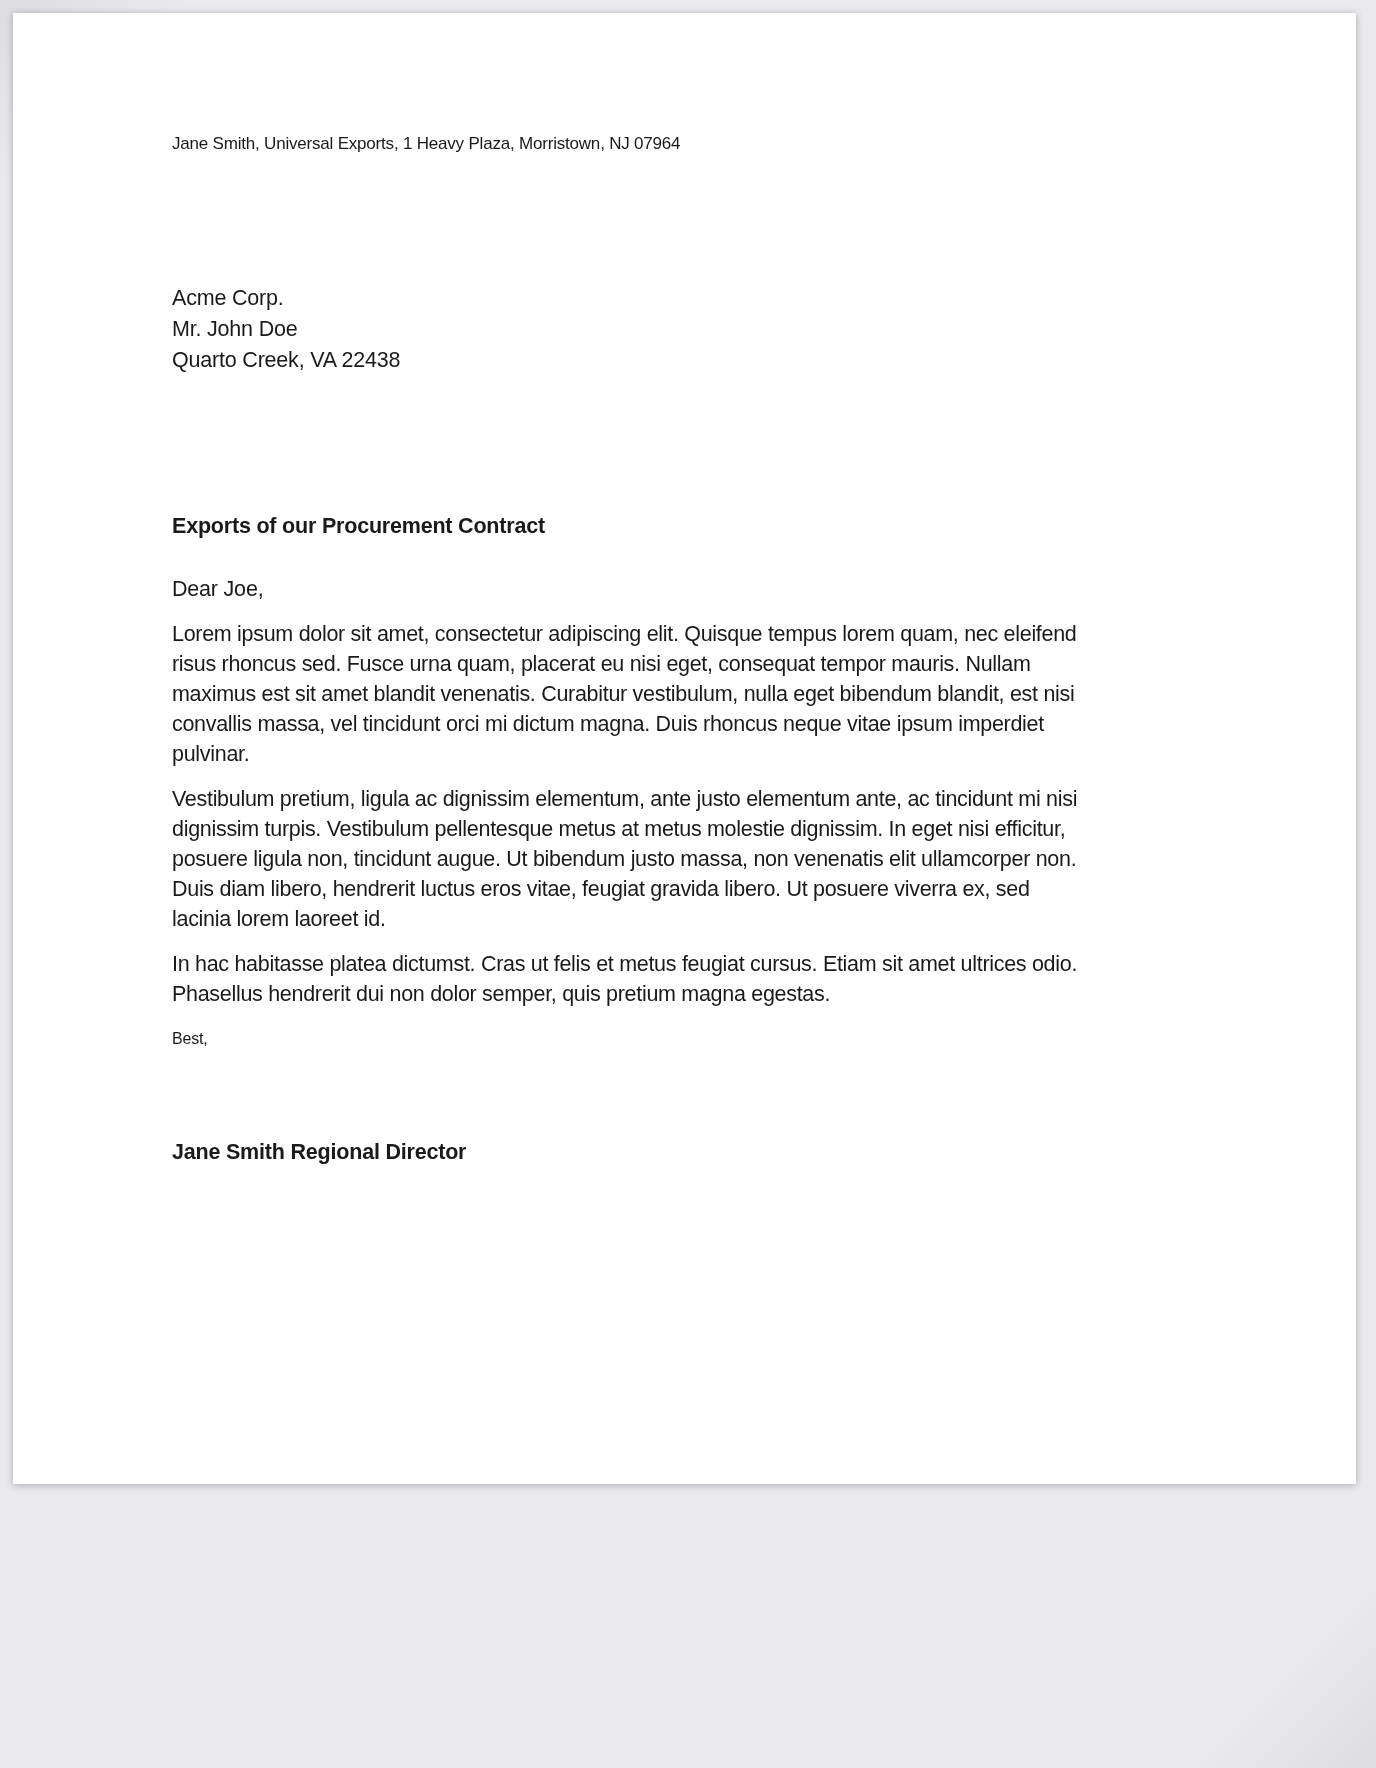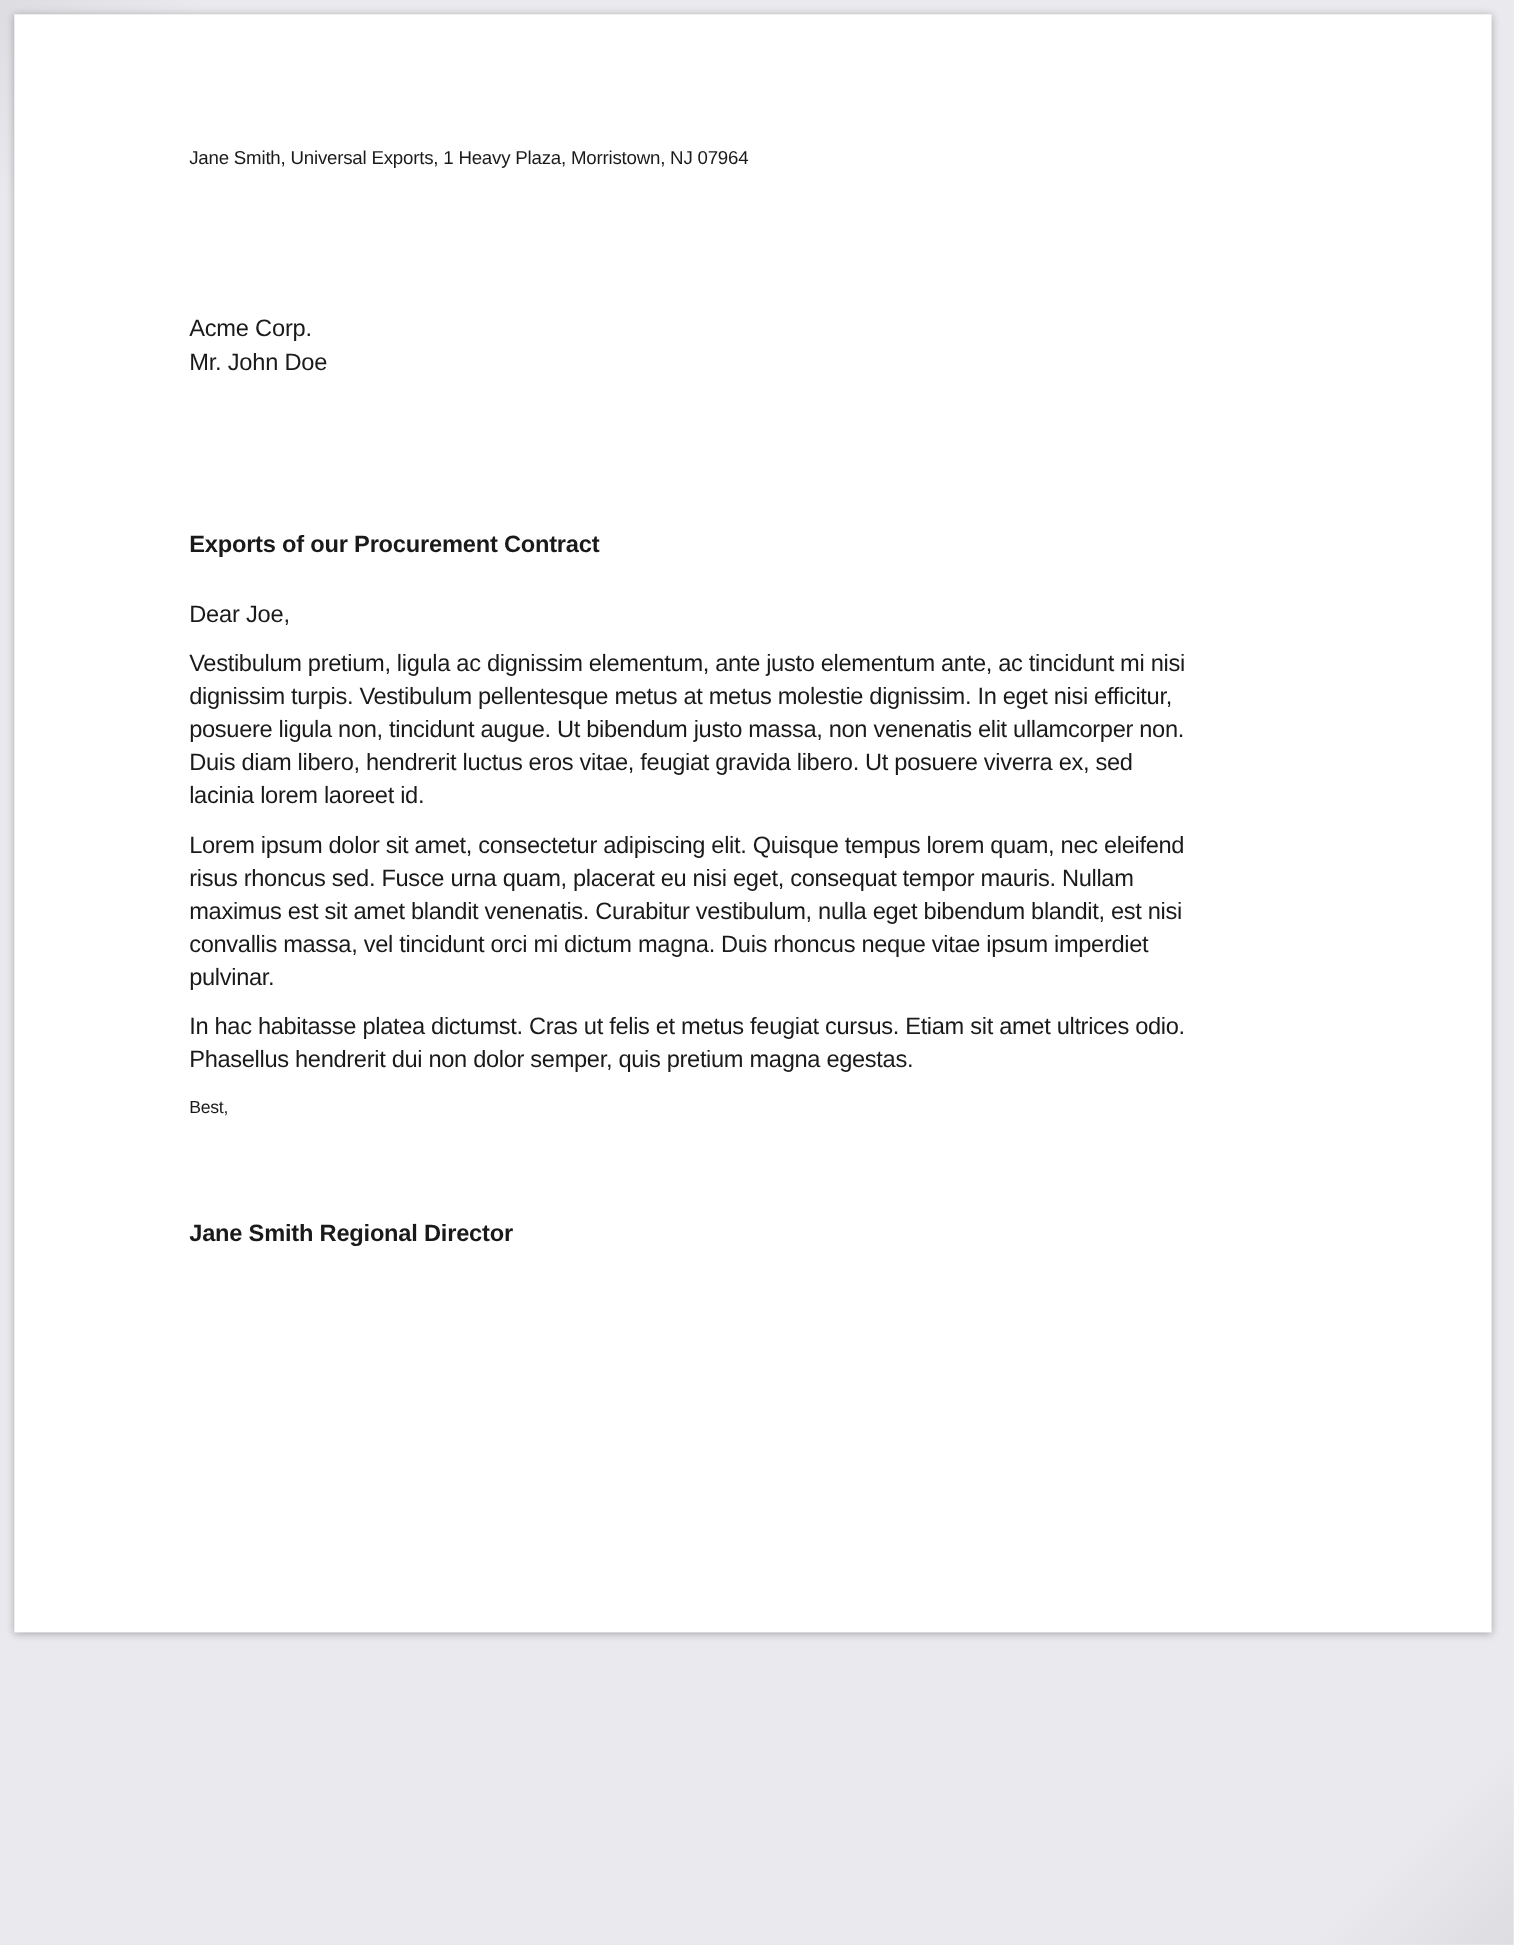--- a/index.html
+++ b/index.html
@@ -95,38 +95,39 @@
 <body>
 
 <div class="canvas">
   <div class="page">
 
     <div class="sender-line">Jane Smith, Universal Exports, 1 Heavy Plaza, Morristown, NJ 07964</div>
 
     <div class="recipient-block">
       <div>Acme Corp.</div>
       <div>Mr. John Doe</div>
+      <div>Quarto Creek, VA 22438</div>
     </div>
 
 
     <div class="subject-line">Exports of our Procurement Contract</div>
 
     <div class="salutation">Dear Joe,</div>
 
+    <p class="body-paragraph">Lorem ipsum dolor sit amet, consectetur adipiscing elit. Quisque tempus lorem quam, nec eleifend
+risus rhoncus sed. Fusce urna quam, placerat eu nisi eget, consequat tempor mauris. Nullam
+maximus est sit amet blandit venenatis. Curabitur vestibulum, nulla eget bibendum blandit, est nisi
+convallis massa, vel tincidunt orci mi dictum magna. Duis rhoncus neque vitae ipsum imperdiet
+pulvinar.</p>
+
     <p class="body-paragraph">Vestibulum pretium, ligula ac dignissim elementum, ante justo elementum ante, ac tincidunt mi nisi
 dignissim turpis. Vestibulum pellentesque metus at metus molestie dignissim. In eget nisi efficitur,
 posuere ligula non, tincidunt augue. Ut bibendum justo massa, non venenatis elit ullamcorper non.
 Duis diam libero, hendrerit luctus eros vitae, feugiat gravida libero. Ut posuere viverra ex, sed
 lacinia lorem laoreet id.</p>
-
-    <p class="body-paragraph">Lorem ipsum dolor sit amet, consectetur adipiscing elit. Quisque tempus lorem quam, nec eleifend
-risus rhoncus sed. Fusce urna quam, placerat eu nisi eget, consequat tempor mauris. Nullam
-maximus est sit amet blandit venenatis. Curabitur vestibulum, nulla eget bibendum blandit, est nisi
-convallis massa, vel tincidunt orci mi dictum magna. Duis rhoncus neque vitae ipsum imperdiet
-pulvinar.</p>
 
     <p class="body-paragraph">In hac habitasse platea dictumst. Cras ut felis et metus feugiat cursus. Etiam sit amet ultrices odio.
 Phasellus hendrerit dui non dolor semper, quis pretium magna egestas.</p>
 
     <div class="closing">Best,</div>
 
     <div class="signature">Jane Smith Regional Director</div>
 
   </div>
 </div>

